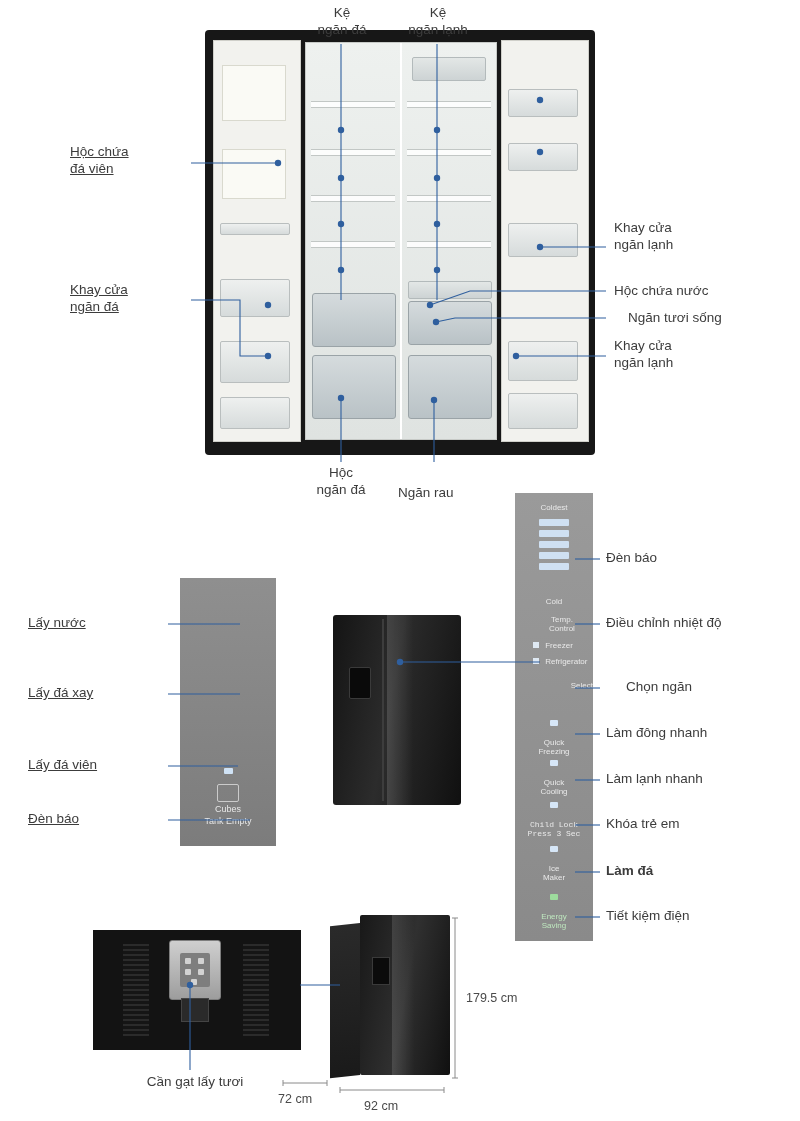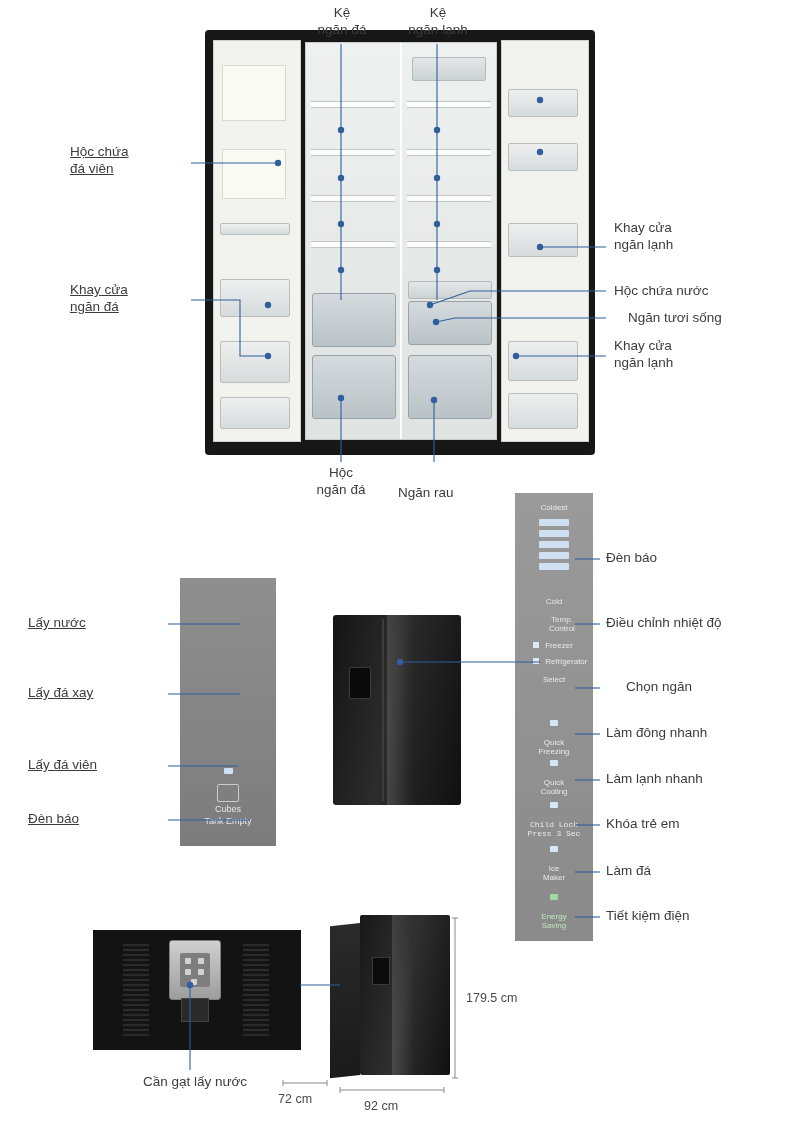--- a/index.html
+++ b/index.html
@@ -146,21 +146,21 @@
 
   <div style="position:absolute;left:18px;top:148px;color:#e9e9e9;font-size:8px;">
     <span style="display:inline-block;width:6px;height:6px;background:#dfe9f3;margin-right:4px;"></span>
     <span>Freezer</span>
   </div>
   <div style="position:absolute;left:18px;top:164px;color:#e9e9e9;font-size:8px;">
     <span style="display:inline-block;width:6px;height:6px;background:#dfe9f3;margin-right:4px;"></span>
     <span>Refrigerator</span>
   </div>
 
-  <div class="cp-t" style="top:182px;">Select</div>
+  <div class="cp-t" style="top:188px;text-align:right;">Select</div>
 
   <div class="cp-t" style="top:218px;white-space:pre-line;">
     <div class="cp-led"></div>
     <span>Quick
 Freezing</span>
   </div>
   <div class="cp-t" style="top:258px;white-space:pre-line;">
     <div class="cp-led"></div>
     <span>Quick
 Cooling</span>
@@ -304,20 +304,20 @@
 <div class="lbl r" style="left:28px;top:684px;width:136px;">Lấy đá xay</div>
 <div class="lbl r" style="left:28px;top:756px;width:136px;">Lấy đá viên</div>
 <div class="lbl r" style="left:28px;top:810px;width:136px;">Đèn báo</div>
 
 <div class="lbl l" style="left:606px;top:549px;width:180px;">Đèn báo</div>
 <div class="lbl l" style="left:606px;top:614px;width:190px;">Điều chỉnh nhiệt độ</div>
 <div class="lbl l" style="left:626px;top:678px;width:180px;">Chọn ngăn</div>
 <div class="lbl l" style="left:606px;top:724px;width:180px;">Làm đông nhanh</div>
 <div class="lbl l" style="left:606px;top:770px;width:180px;">Làm lạnh nhanh</div>
 <div class="lbl l" style="left:606px;top:815px;width:180px;">Khóa trẻ em</div>
-<div class="lbl l" style="left:606px;top:862px;width:180px;">Làm đá</div>
+<div class="lbl l" style="left:606px;top:862px;width:180px;font-weight:bold;">Làm đá</div>
 <div class="lbl l" style="left:606px;top:907px;width:180px;">Tiết kiệm điện</div>
 
-<div class="lbl c" style="left:110px;top:1073px;width:170px;">Cần gạt lấy nước</div>
+<div class="lbl c" style="left:110px;top:1073px;width:170px;">Cần gạt lấy tươi</div>
 
 <div class="dim" style="left:466px;top:991px;">179.5 cm</div>
 <div class="dim" style="left:278px;top:1092px;">72 cm</div>
 <div class="dim" style="left:364px;top:1099px;">92 cm</div>
 
 </body></html>

